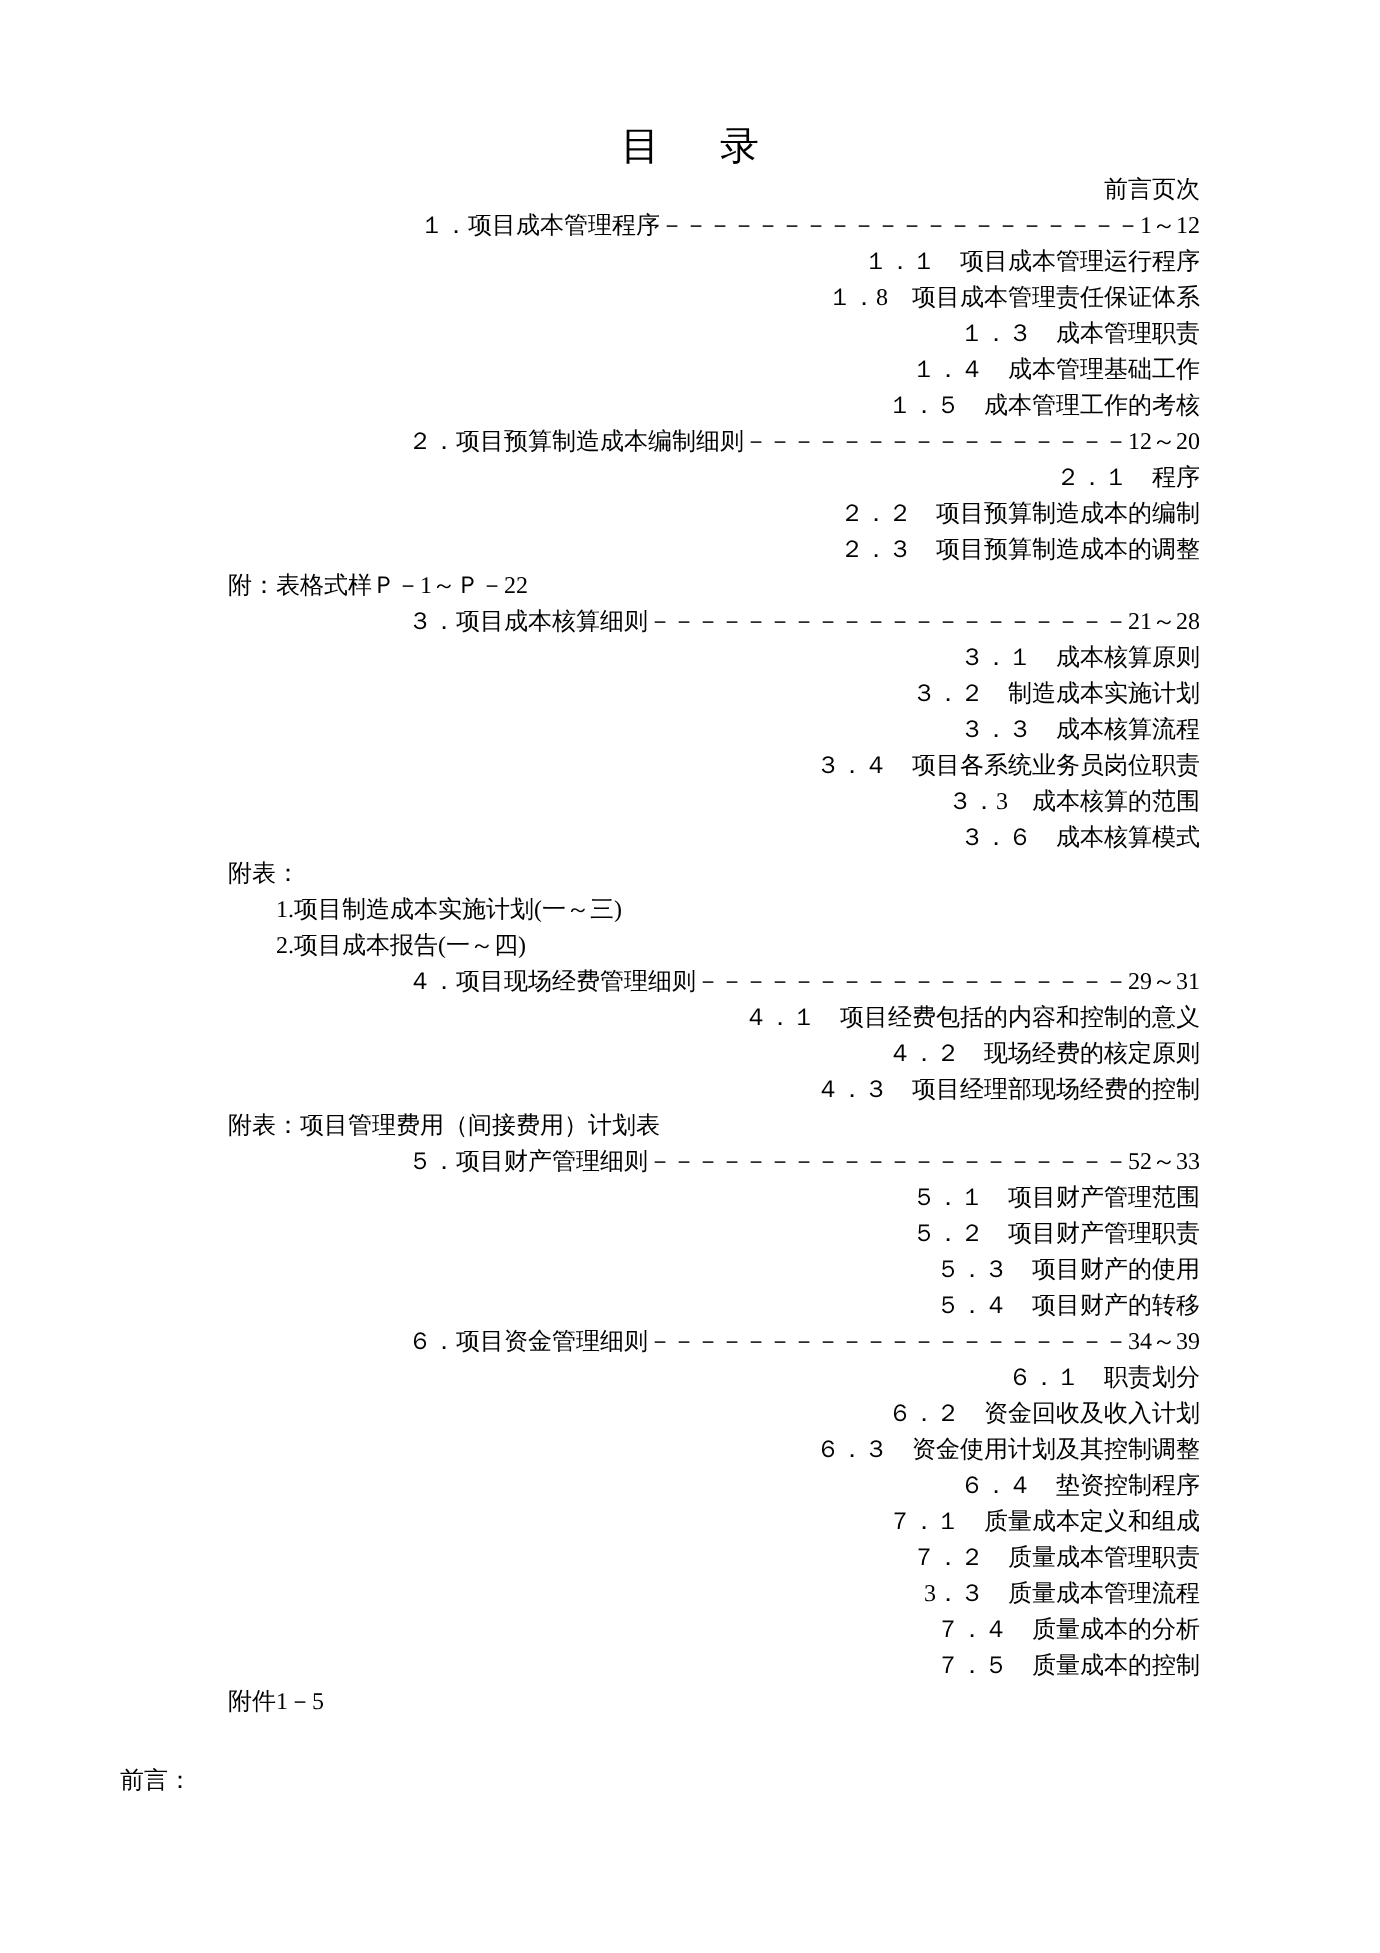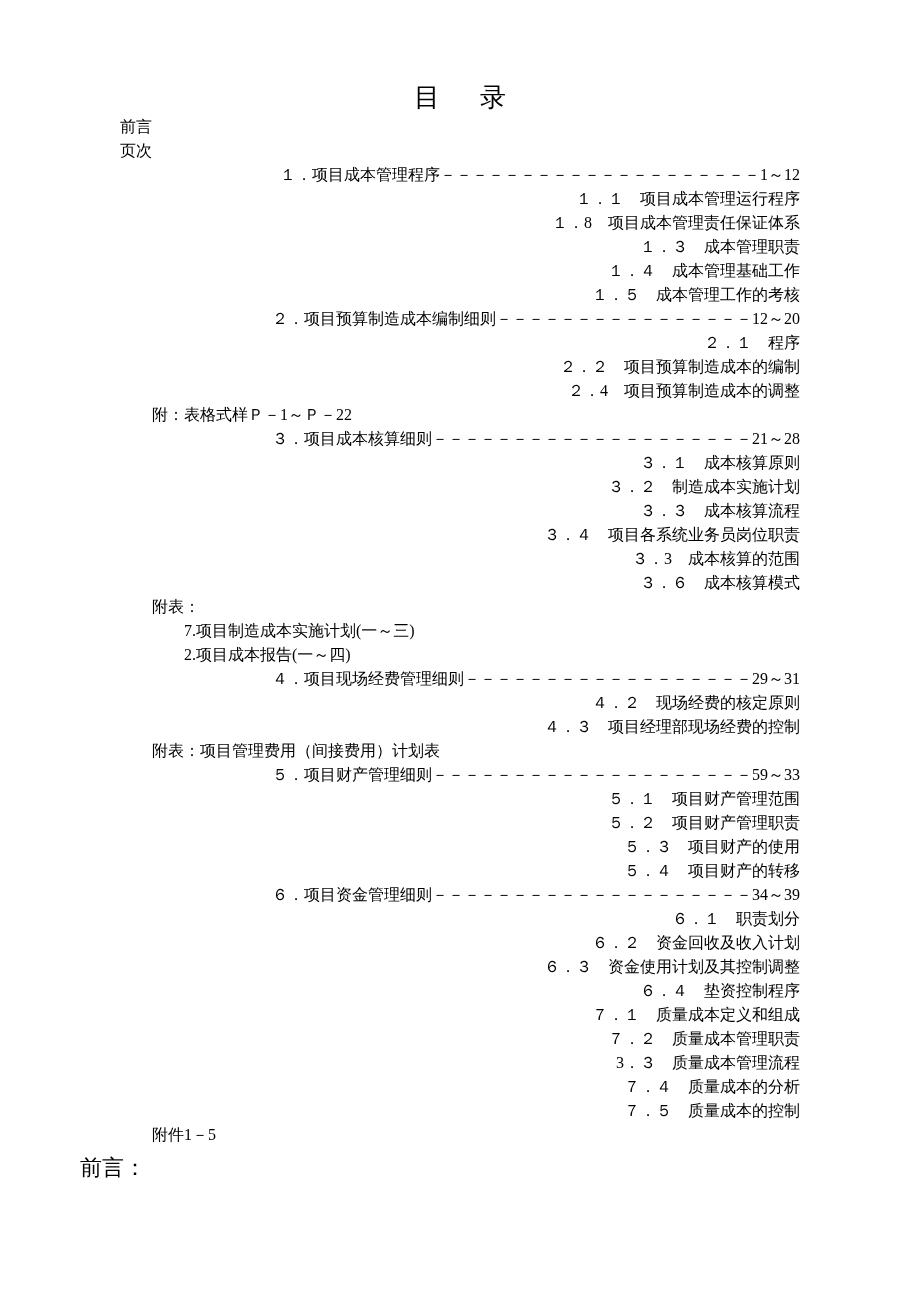--- a/index.html
+++ b/index.html
@@ -23,31 +23,30 @@
   .toc {
     margin-left: 40px;
     margin-right: 40px;
     font-size: 16px;
     line-height: 1.5;
   }
   .row {
     display: flex;
     justify-content: flex-end;
     white-space: nowrap;
-    flex-direction: column;
   }
   .entry {
     white-space: nowrap;
   }
   .indent1 { padding-left: 0; text-align: right; }
   .indent2 { padding-left: 32px; }
   .indent3 { padding-left: 64px; }
   .footer {
-    margin-top: 6px;
-    font-size: 22px;
+    margin-top: 30px;
+    font-size: 16px;
   }
 </style>
 </head>
 <body>
 
 <div class="page">
 
   <div class="title">目录</div>
 
   <div class="toc">
@@ -58,37 +57,38 @@
     <div id="toc-body">
         <div class="entry indent1">１．项目成本管理程序－－－－－－－－－－－－－－－－－－－－1～12</div>
         <div class="entry indent1">１．１　项目成本管理运行程序</div>
         <div class="entry indent1">１．8　项目成本管理责任保证体系</div>
         <div class="entry indent1">１．３　成本管理职责</div>
         <div class="entry indent1">１．４　成本管理基础工作</div>
         <div class="entry indent1">１．５　成本管理工作的考核</div>
         <div class="entry indent1">２．项目预算制造成本编制细则－－－－－－－－－－－－－－－－12～20</div>
         <div class="entry indent1">２．１　程序</div>
         <div class="entry indent1">２．２　项目预算制造成本的编制</div>
-        <div class="entry indent1">２．4　项目预算制造成本的调整</div>
+        <div class="entry indent1">２．３　项目预算制造成本的调整</div>
         <div class="entry indent2">附：表格式样Ｐ－1～Ｐ－22</div>
         <div class="entry indent1">３．项目成本核算细则－－－－－－－－－－－－－－－－－－－－21～28</div>
         <div class="entry indent1">３．１　成本核算原则</div>
         <div class="entry indent1">３．２　制造成本实施计划</div>
         <div class="entry indent1">３．３　成本核算流程</div>
         <div class="entry indent1">３．４　项目各系统业务员岗位职责</div>
         <div class="entry indent1">３．3　成本核算的范围</div>
         <div class="entry indent1">３．６　成本核算模式</div>
         <div class="entry indent2">附表：</div>
-        <div class="entry indent3">7.项目制造成本实施计划(一～三)</div>
+        <div class="entry indent3">1.项目制造成本实施计划(一～三)</div>
         <div class="entry indent3">2.项目成本报告(一～四)</div>
         <div class="entry indent1">４．项目现场经费管理细则－－－－－－－－－－－－－－－－－－29～31</div>
+        <div class="entry indent1">４．１　项目经费包括的内容和控制的意义</div>
         <div class="entry indent1">４．２　现场经费的核定原则</div>
         <div class="entry indent1">４．３　项目经理部现场经费的控制</div>
         <div class="entry indent2">附表：项目管理费用（间接费用）计划表</div>
-        <div class="entry indent1">５．项目财产管理细则－－－－－－－－－－－－－－－－－－－－59～33</div>
+        <div class="entry indent1">５．项目财产管理细则－－－－－－－－－－－－－－－－－－－－52～33</div>
         <div class="entry indent1">５．１　项目财产管理范围</div>
         <div class="entry indent1">５．２　项目财产管理职责</div>
         <div class="entry indent1">５．３　项目财产的使用</div>
         <div class="entry indent1">５．４　项目财产的转移</div>
         <div class="entry indent1">６．项目资金管理细则－－－－－－－－－－－－－－－－－－－－34～39</div>
         <div class="entry indent1">６．１　职责划分</div>
         <div class="entry indent1">６．２　资金回收及收入计划</div>
         <div class="entry indent1">６．３　资金使用计划及其控制调整</div>
         <div class="entry indent1">６．４　垫资控制程序</div>
         <div class="entry indent1">７．１　质量成本定义和组成</div>

